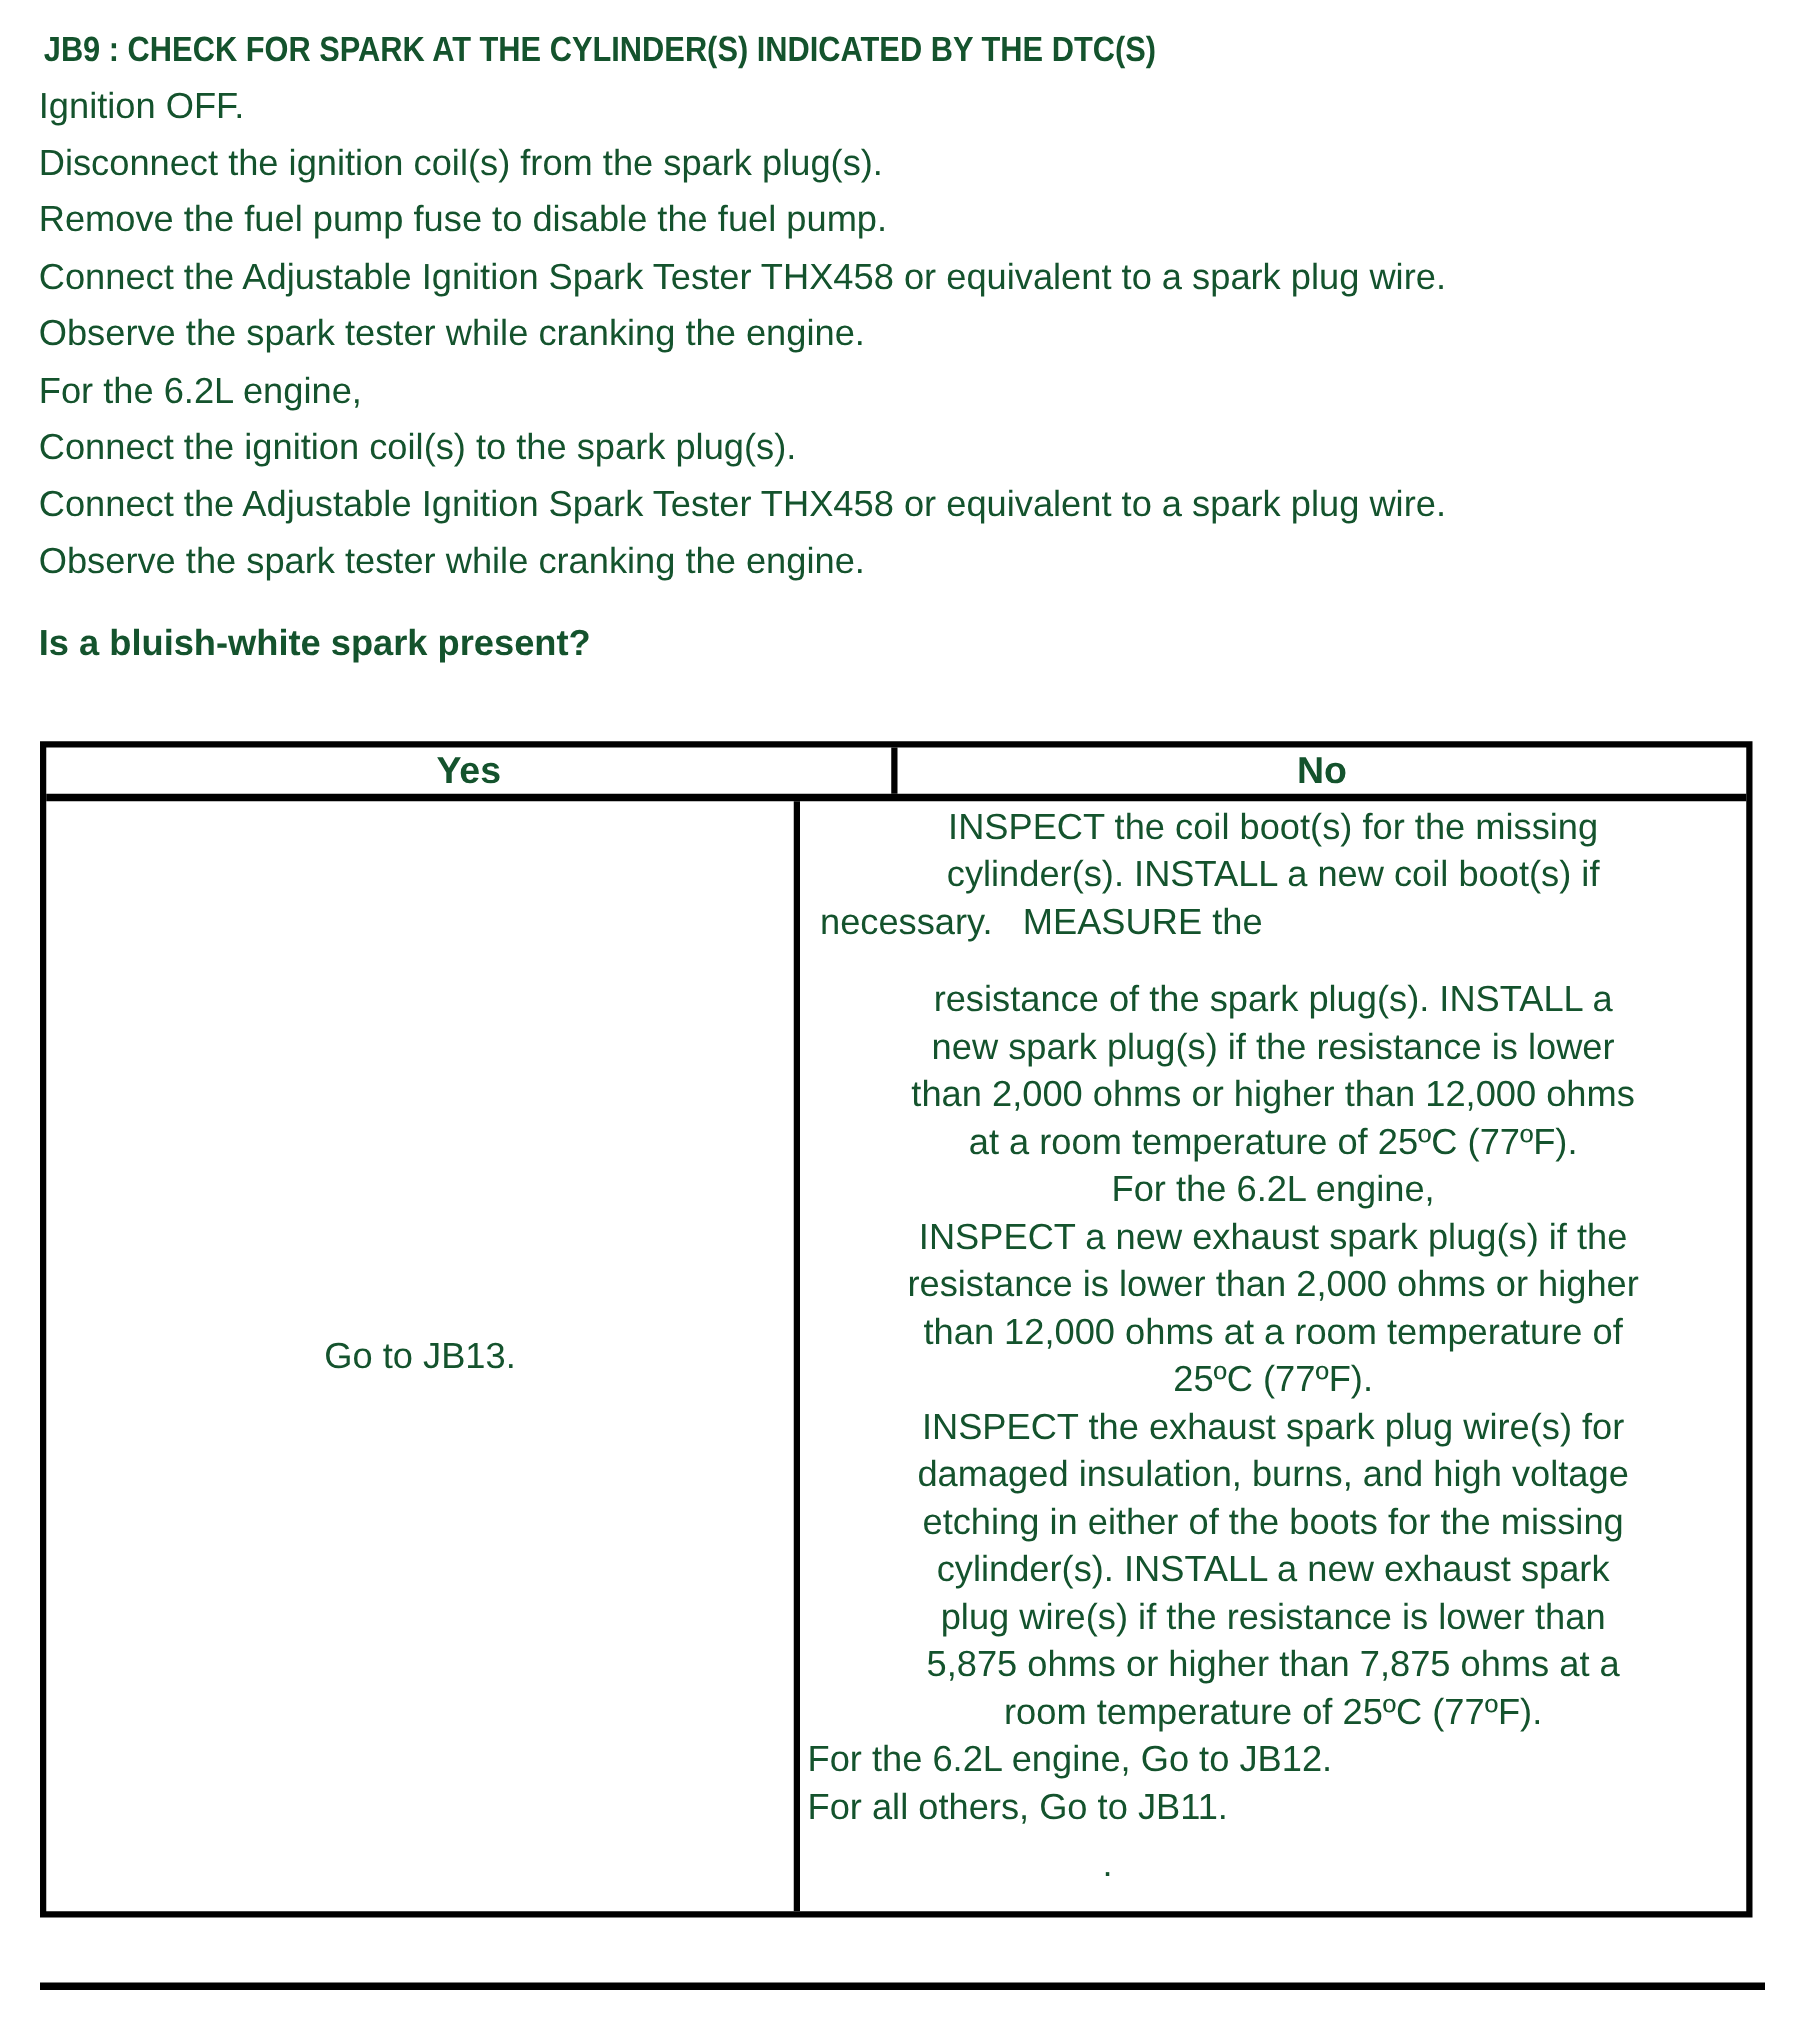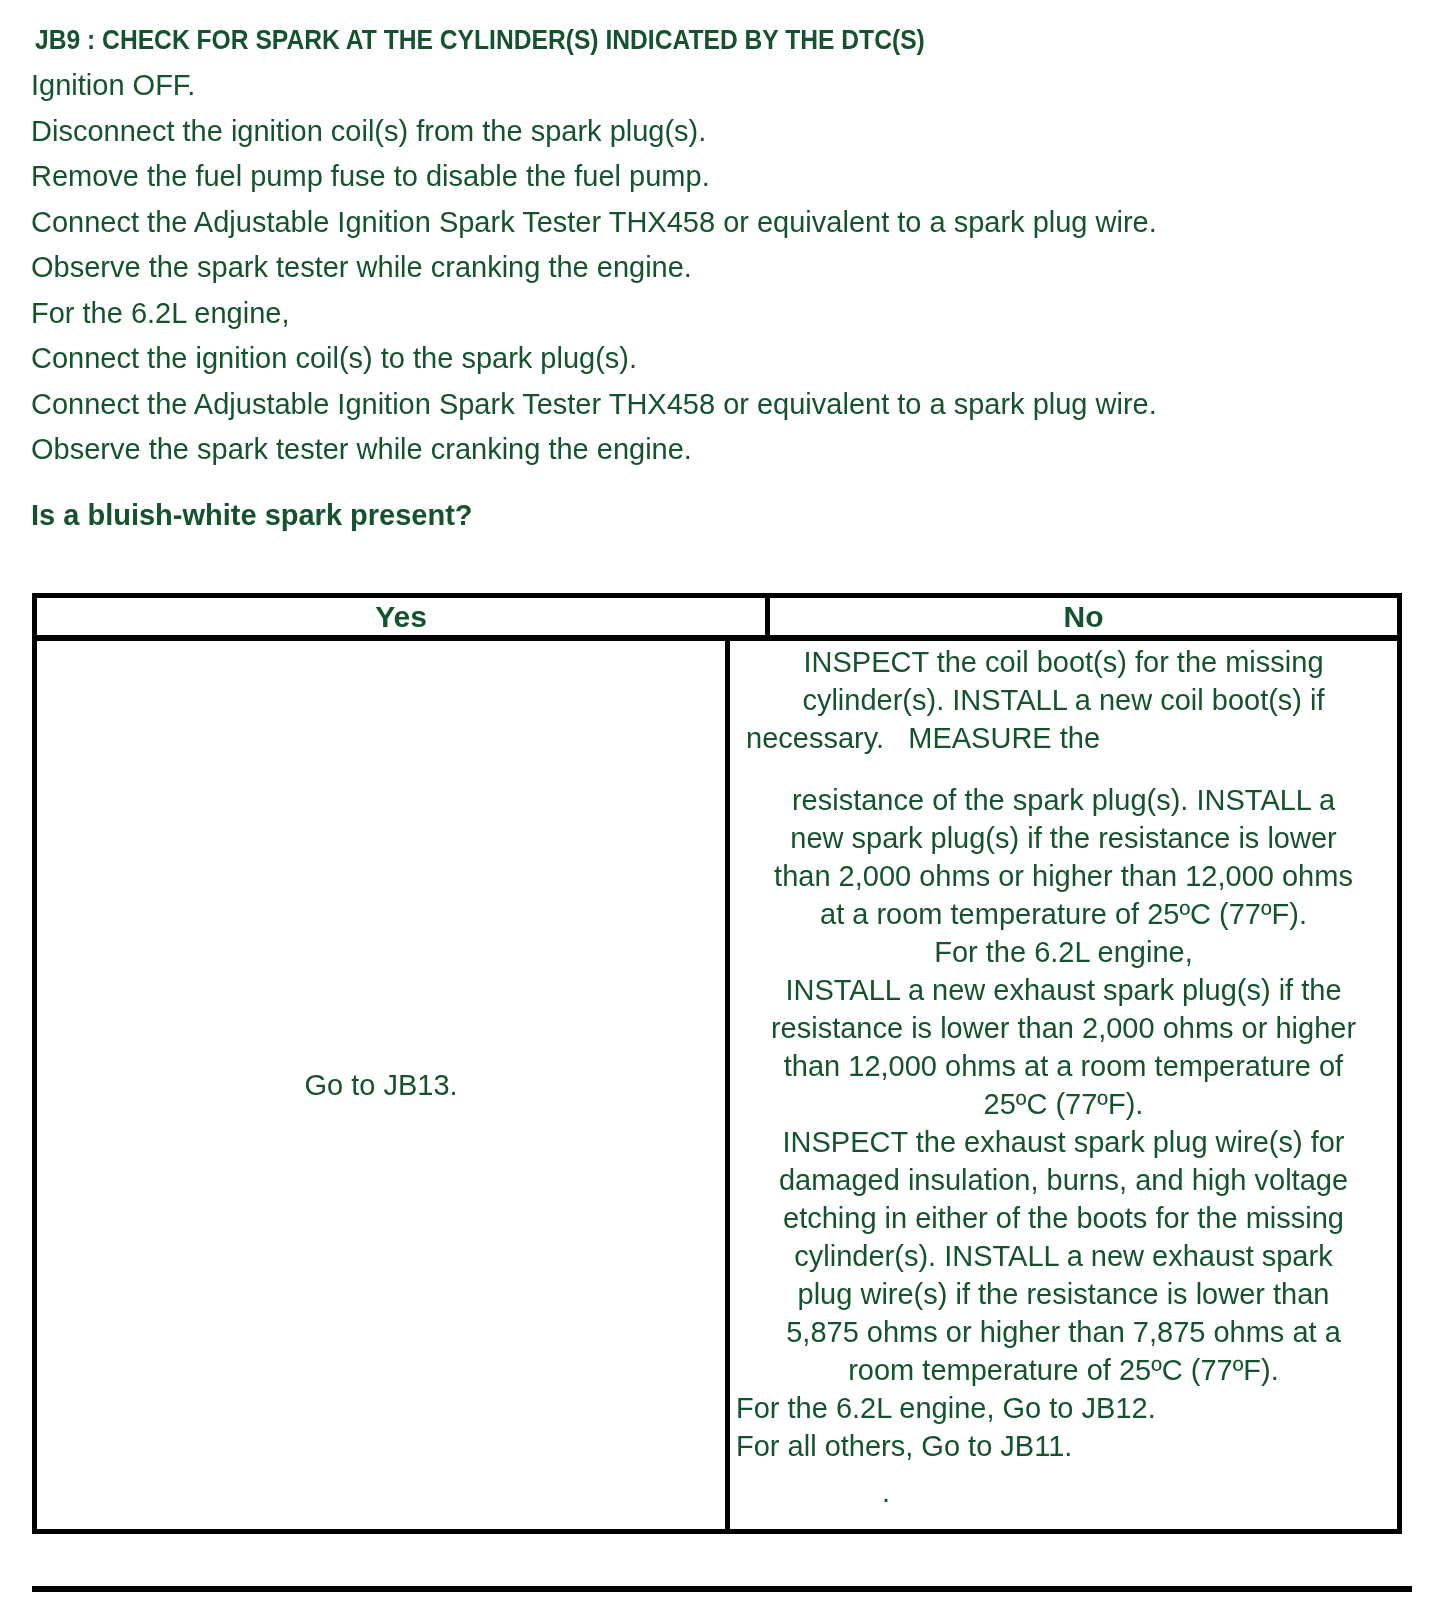--- a/index.html
+++ b/index.html
@@ -56,28 +56,28 @@
     display: flex;
     flex: 0 0 43px;
     border-bottom: 6px solid #000000;
   }
   .hdr-cell {
     font-size: 30px;
     font-weight: bold;
     line-height: 37px;
     text-align: center;
   }
-  .hdr-yes { width: 733px; border-right: 5px solid #000000; }
+  .hdr-yes { width: 681px; border-right: 5px solid #000000; }
   .hdr-no  { flex: 1; }
   .body-row {
     display: flex;
     flex: 1 1 auto;
   }
   .yes-cell {
-    width: 693px;
+    width: 603px;
     border-right: 5px solid #000000;
     display: flex;
     align-items: center;
     justify-content: center;
     font-size: 29px;
   }
   .no-cell {
     flex: 1;
     padding-top: 2px;
     font-size: 29px;
@@ -146,21 +146,21 @@
       </div>
       <div class="no-cell">
         <div class="nline">INSPECT the coil boot(s) for the missing</div>
         <div class="nline">cylinder(s). INSTALL a new coil boot(s) if</div>
         <div class="nline align-left-lg">necessary.   MEASURE the</div>
         <div class="nline gap-above">resistance of the spark plug(s). INSTALL a</div>
         <div class="nline">new spark plug(s) if the resistance is lower</div>
         <div class="nline">than 2,000 ohms or higher than 12,000 ohms</div>
         <div class="nline">at a room temperature of 25ºC (77ºF).</div>
         <div class="nline">For the 6.2L engine,</div>
-        <div class="nline">INSTALL a new exhaust spark plug(s) if the</div>
+        <div class="nline">INSPECT a new exhaust spark plug(s) if the</div>
         <div class="nline">resistance is lower than 2,000 ohms or higher</div>
         <div class="nline">than 12,000 ohms at a room temperature of</div>
         <div class="nline">25ºC (77ºF).</div>
         <div class="nline">INSPECT the exhaust spark plug wire(s) for</div>
         <div class="nline">damaged insulation, burns, and high voltage</div>
         <div class="nline">etching in either of the boots for the missing</div>
         <div class="nline">cylinder(s). INSTALL a new exhaust spark</div>
         <div class="nline">plug wire(s) if the resistance is lower than</div>
         <div class="nline">5,875 ohms or higher than 7,875 ohms at a</div>
         <div class="nline">room temperature of 25ºC (77ºF).</div>

